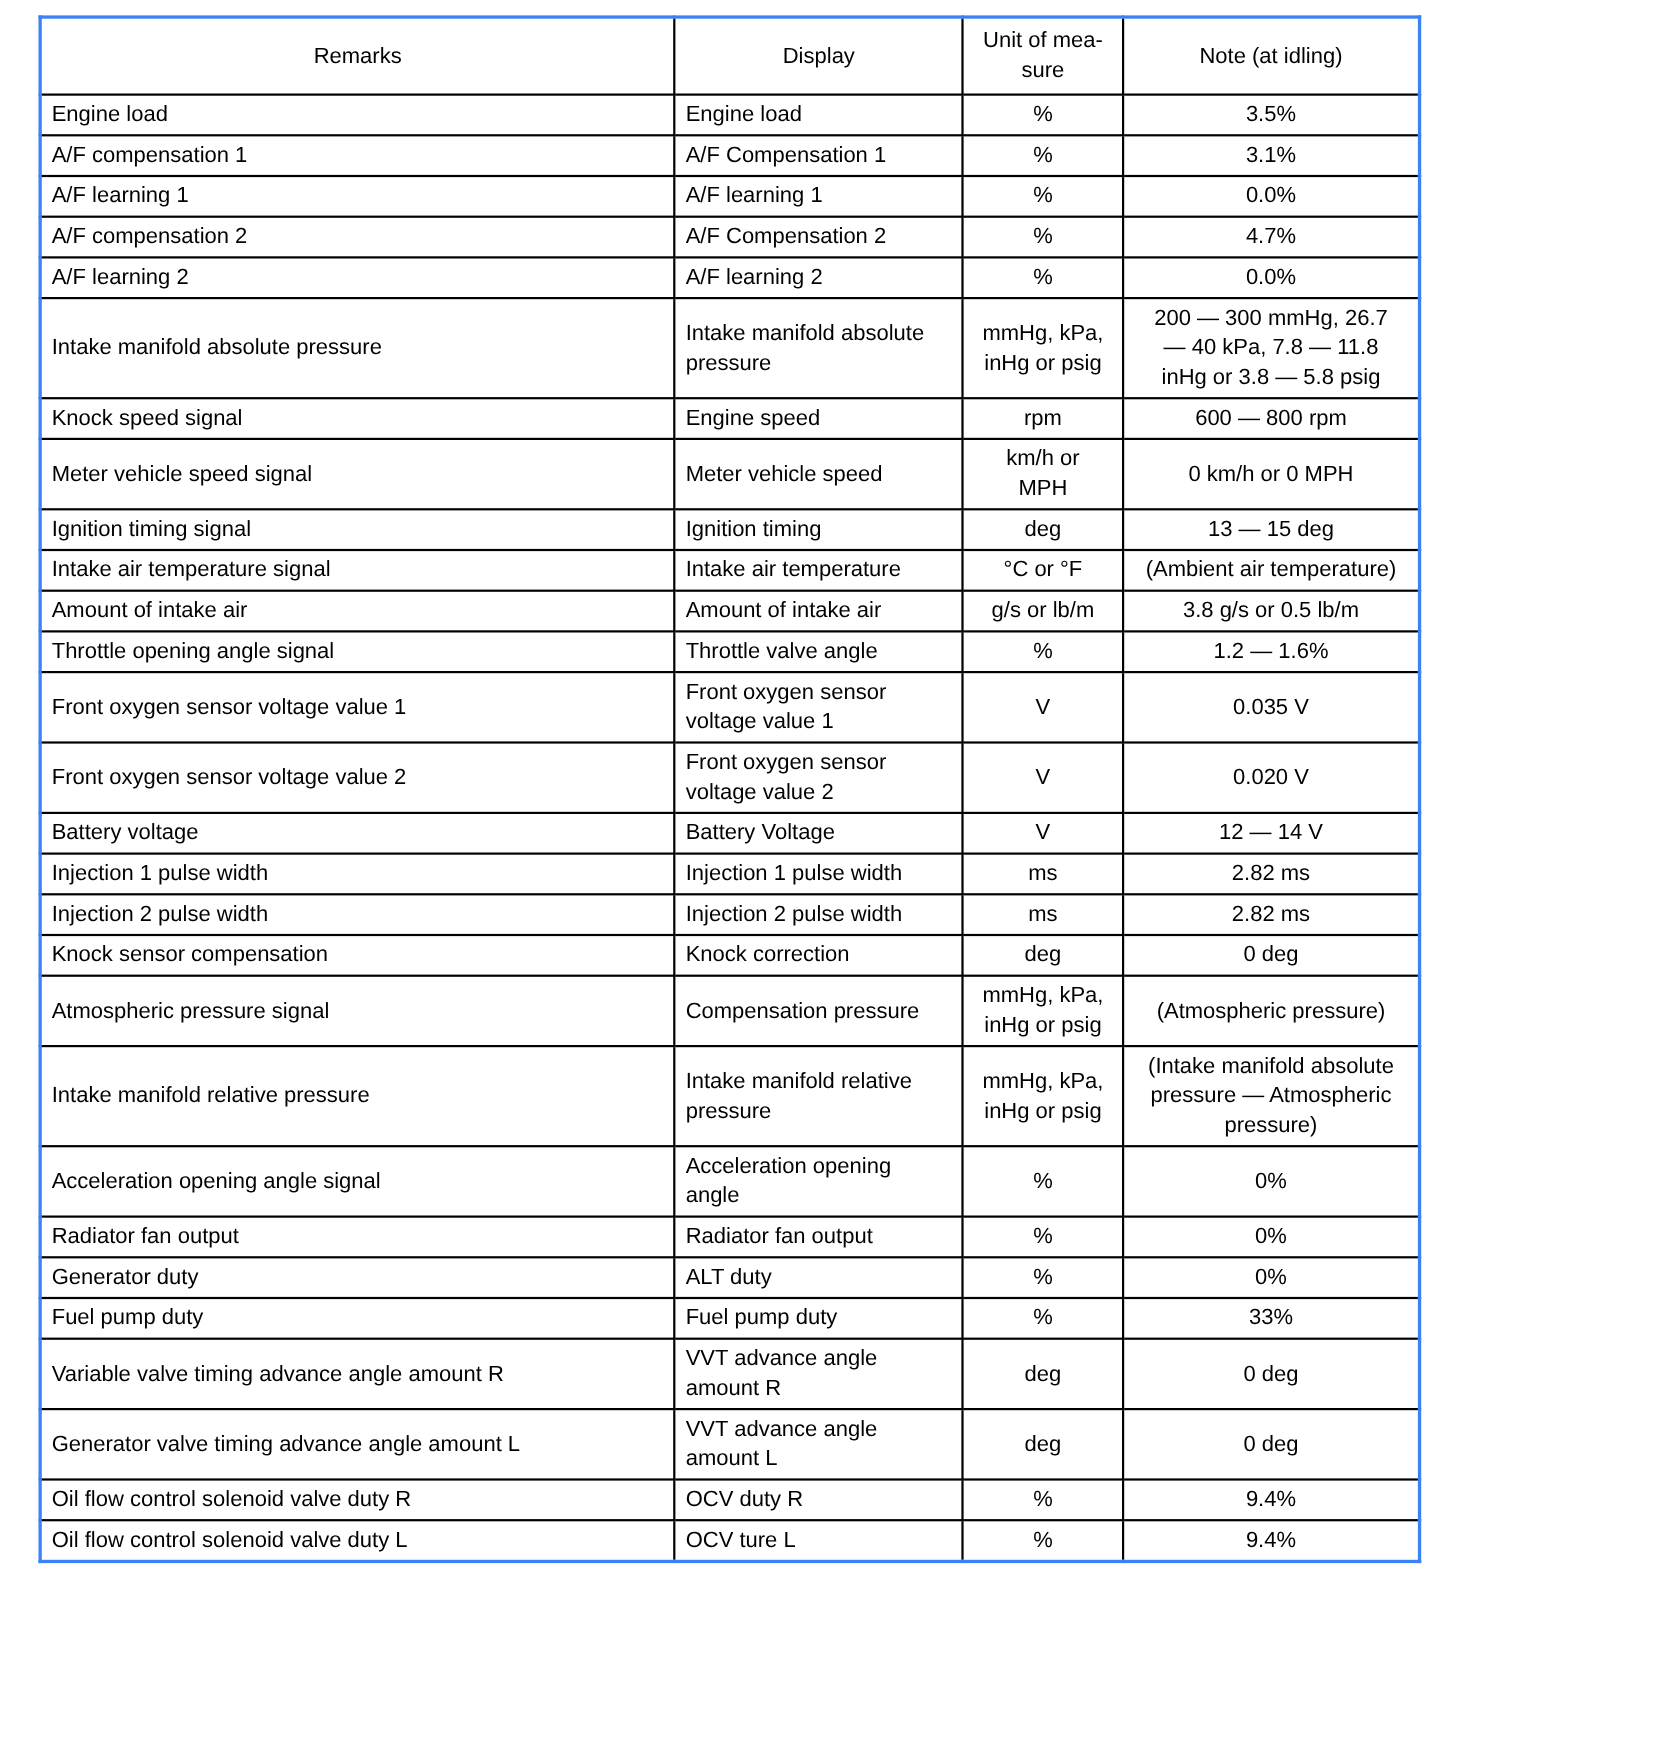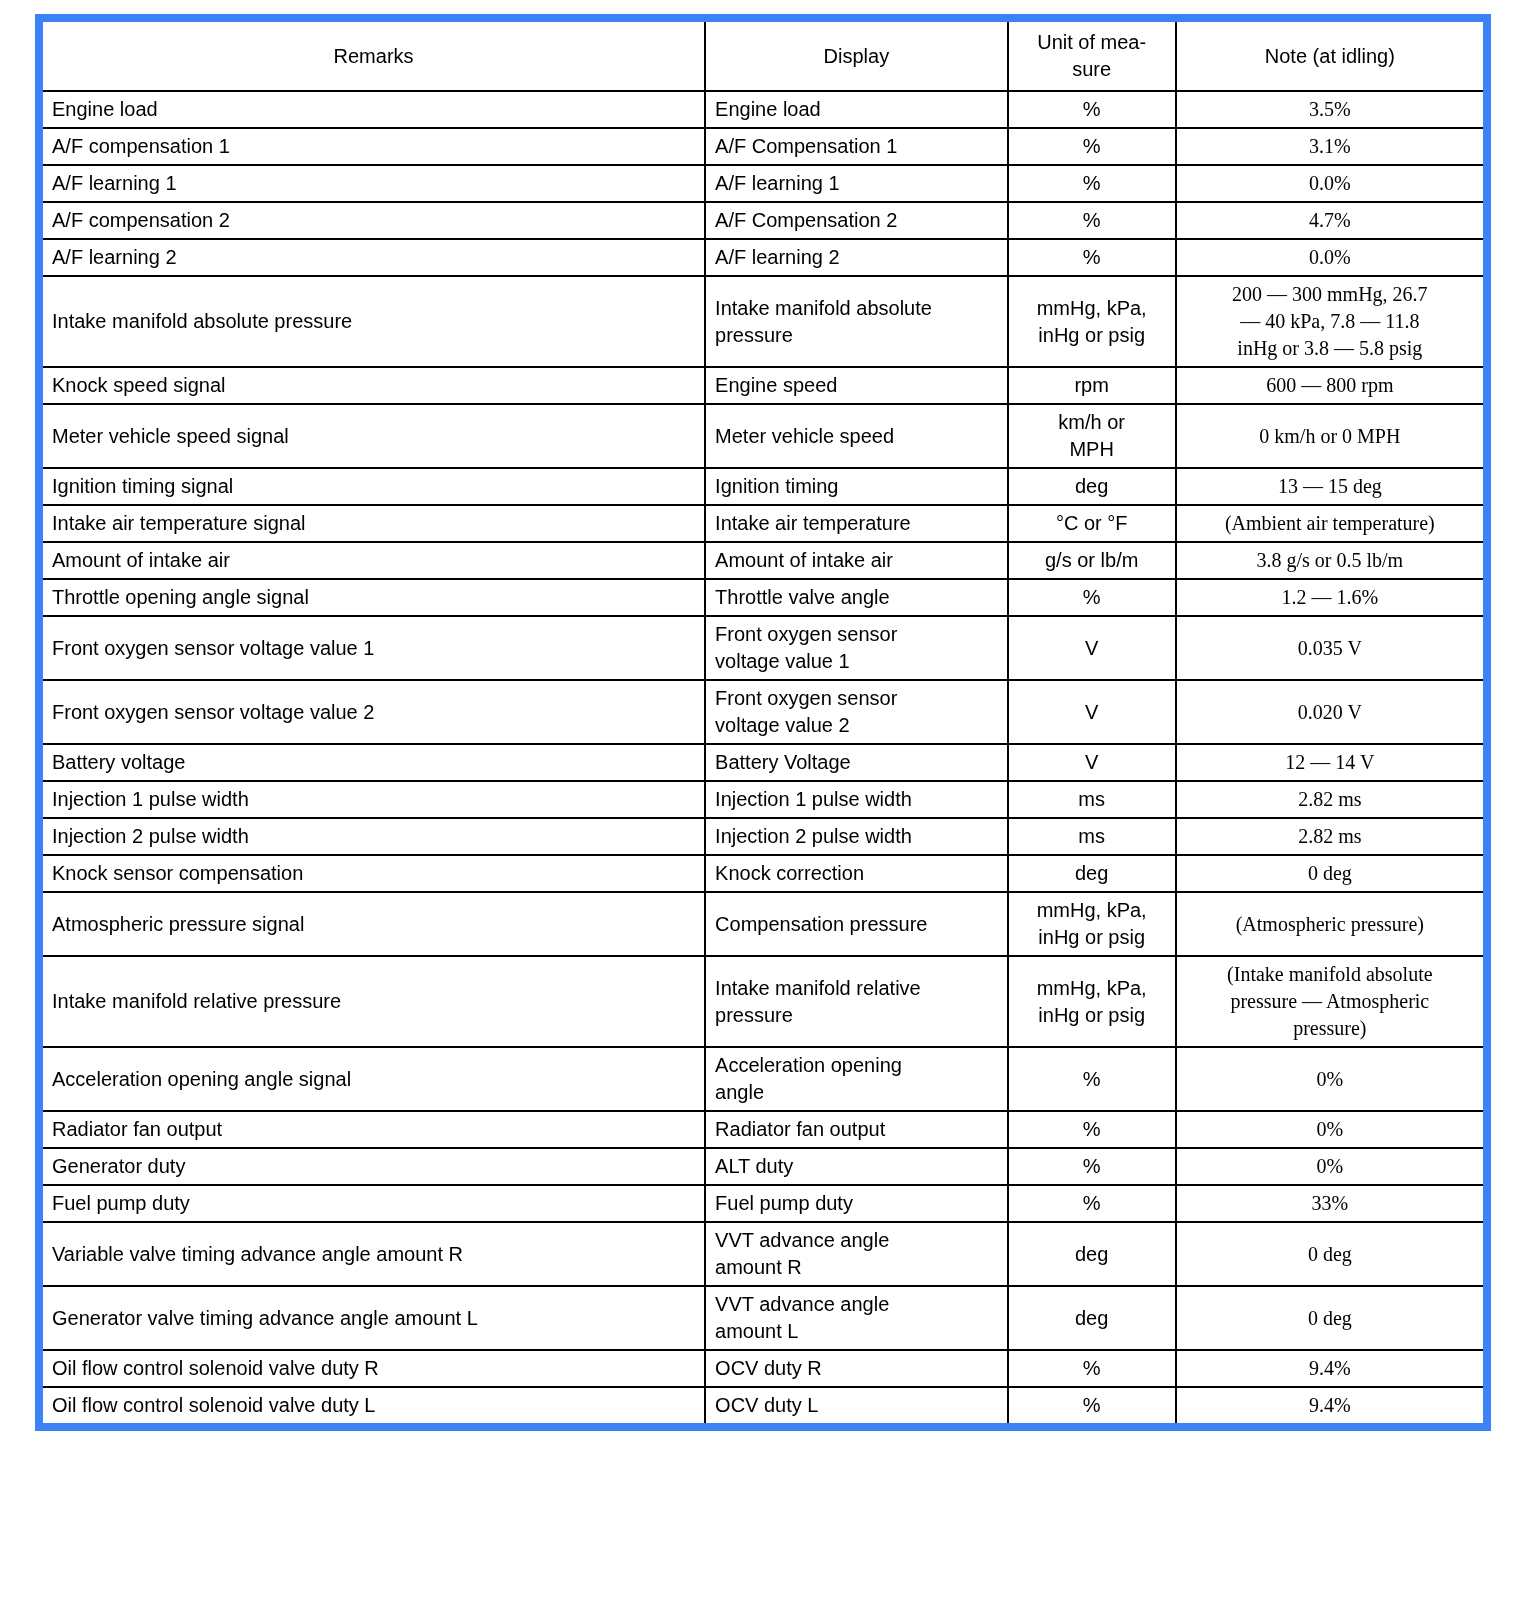--- a/index.html
+++ b/index.html
@@ -13,22 +13,22 @@
   body {
     font-family: "Liberation Sans", "DejaVu Sans", sans-serif;
     color: #000000;
   }
   .table-wrap {
     margin: 14px 33px 0 35px;
   }
   table.data-table {
     border-collapse: collapse;
     table-layout: fixed;
-    width: 1456px;
-    border: 8px solid #3b82f6;
+    width: 1257px;
+    border: 3px solid #3b82f6;
     background: #ffffff;
   }
   table.data-table th,
   table.data-table td {
     border: 2px solid #000000;
     font-size: 20px;
     line-height: 27px;
     padding: 4px 9px;
     vertical-align: middle;
     white-space: pre-line;
@@ -40,21 +40,21 @@
     text-align: center;
     padding: 7px 6px;
   }
   col.col-remarks { width: 46.0%; }
   col.col-display { width: 20.9%; }
   col.col-unit    { width: 11.6%; }
   col.col-note    { width: 21.5%; }
   td.c-remarks { text-align: left; }
   td.c-display { text-align: left; }
   td.c-unit    { text-align: center; }
-  td.c-note    { text-align: center; font-family: Liberation Serif, serif; }
+  td.c-note    { text-align: center; }
 </style>
 </head>
 <body>
 
 <div class="table-wrap">
   <table class="data-table">
     <colgroup>
       <col class="col-remarks">
       <col class="col-display">
       <col class="col-unit">
@@ -272,19 +272,19 @@
 
   <tr>
     <td class="c-remarks">Oil flow control solenoid valve duty R</td>
     <td class="c-display">OCV duty R</td>
     <td class="c-unit">%</td>
     <td class="c-note">9.4%</td>
   </tr>
 
   <tr>
     <td class="c-remarks">Oil flow control solenoid valve duty L</td>
-    <td class="c-display">OCV duty L</td>
+    <td class="c-display">OCV ture L</td>
     <td class="c-unit">%</td>
     <td class="c-note">9.4%</td>
   </tr>
 </tbody>
   </table>
 </div>
 
 </body></html>

